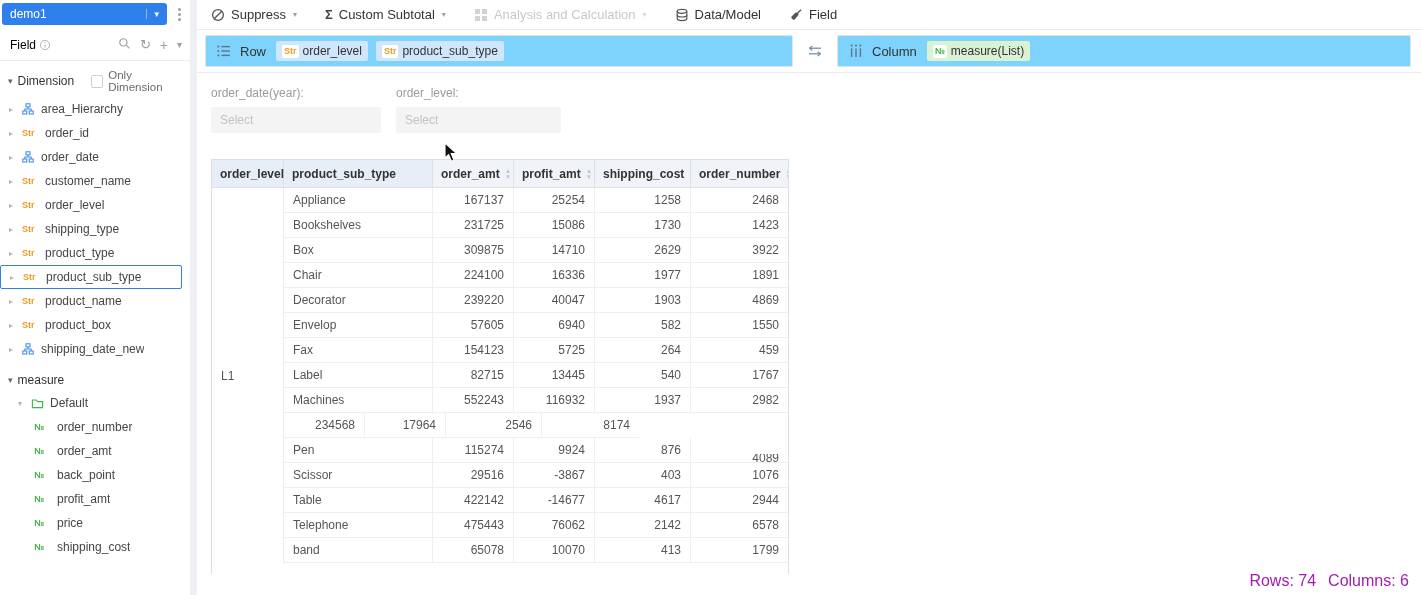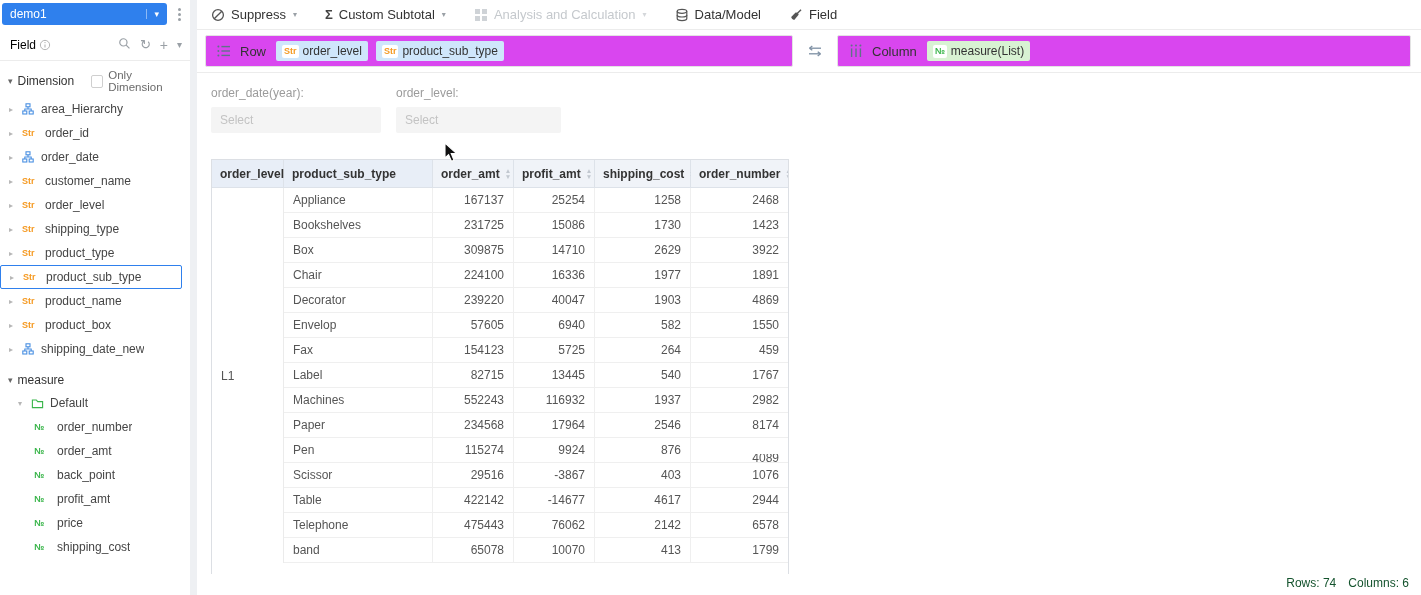--- a/index.html
+++ b/index.html
@@ -42,21 +42,21 @@
   .main { flex:1; display:flex; flex-direction:column; position:relative; background:#fff; min-width:0; }
   .toolbar { height:30px; flex:0 0 30px; display:flex; align-items:center; gap:28px; padding:0 14px; border-bottom:1px solid #ececec; font-size:13px; }
   .tb-item { display:flex; align-items:center; gap:6px; color:#333; cursor:pointer; white-space:nowrap; }
   .tb-item .tb-caret { color:#9aa0a6; font-size:8px; margin-left:1px; }
   .tb-item.disabled { color:#c5c9cd; }
   .tb-item.disabled .tb-caret { color:#d4d7da; }
   .tb-ic { display:inline-flex; align-items:center; }
   .sig { font-size:13px; font-weight:bold; color:#444; }
 
   .shelf { flex:0 0 42px; display:flex; align-items:center; gap:9px; padding:5px 10px 5px 8px; border-bottom:1px solid #ececec; }
-  .panel { border:1px solid #e3e3e3; border-radius:2px; height:32px; display:flex; align-items:center; padding:0 10px; gap:8px; background:#d946ef; }
+  .panel { border:1px solid #e3e3e3; border-radius:2px; height:32px; display:flex; align-items:center; padding:0 10px; gap:8px; background:#7dd3fc; }
   .row-panel { width:588px; flex:0 0 588px; }
   .col-panel { flex:1; }
   .panel-label { color:#333; font-size:13px; margin-right:2px; white-space:nowrap; }
   .panel-ic { display:inline-flex; }
   .chip { display:inline-flex; align-items:center; gap:4px; height:20px; padding:0 6px; border-radius:2px; font-size:12px; color:#333; cursor:grab; white-space:nowrap; }
   .chip-blue { background:#cfe6fb; }
   .chip-green { background:#d8f2d3; }
   .badge { background:#fff; border-radius:2px; font-size:9px; font-weight:bold; padding:0 2px; height:13px; line-height:13px; }
   .badge-str { color:#f59a23; }
   .badge-num { color:#39b54a; }
@@ -81,21 +81,21 @@
   .tbody { display:flex; }
   .group-cell { width:72px; flex:0 0 72px; border-right:1px solid #ebebeb; display:flex; align-items:center;
                 padding-left:9px; color:#555; }
   .rows { flex:1; }
   .tr { display:flex; height:25px; }
   .td { display:flex; align-items:center; padding:0 9px; border-right:1px solid #efefef;
         border-bottom:1px solid #efefef; color:#555; overflow:hidden; white-space:nowrap; }
   .td.num { justify-content:flex-end; }
   .td:last-child { border-right:none; }
 
-  .status { position:absolute; right:12px; bottom:5px; color:#14532d; font-size:12px; display:flex; gap:12px; }
+  .status { position:absolute; right:12px; bottom:5px; color:#a21caf; font-size:16px; display:flex; gap:12px; }
   .cursor { position:absolute; left:444px; top:142px; z-index:50; pointer-events:none; }
 </style>
 </head>
 <body>
 
 <div class="app">
 
   <div class="sidebar">
     <div class="ds-row">
       <div class="ds-btn">
@@ -478,21 +478,20 @@
                 <div class="td num" style="width: 97px;">1767</div>
               </div>
               <div class="tr">
                 <div class="td" style="width: 149px;">Machines</div>
                 <div class="td num" style="width: 81px;">552243</div>
                 <div class="td num" style="width: 81px;">116932</div>
                 <div class="td num" style="width: 96px;">1937</div>
                 <div class="td num" style="width: 97px;">2982</div>
               </div>
               <div class="tr">
-                <div class="td" style="width: 149px;">Paper</div>
                 <div class="td num" style="width: 81px;">234568</div>
                 <div class="td num" style="width: 81px;">17964</div>
                 <div class="td num" style="width: 96px;">2546</div>
                 <div class="td num" style="width: 97px;">8174</div>
               </div>
               <div class="tr">
                 <div class="td" style="width: 149px;">Pen</div>
                 <div class="td num" style="width: 81px;">115274</div>
                 <div class="td num" style="width: 81px;">9924</div>
                 <div class="td num" style="width: 96px;">876</div>

